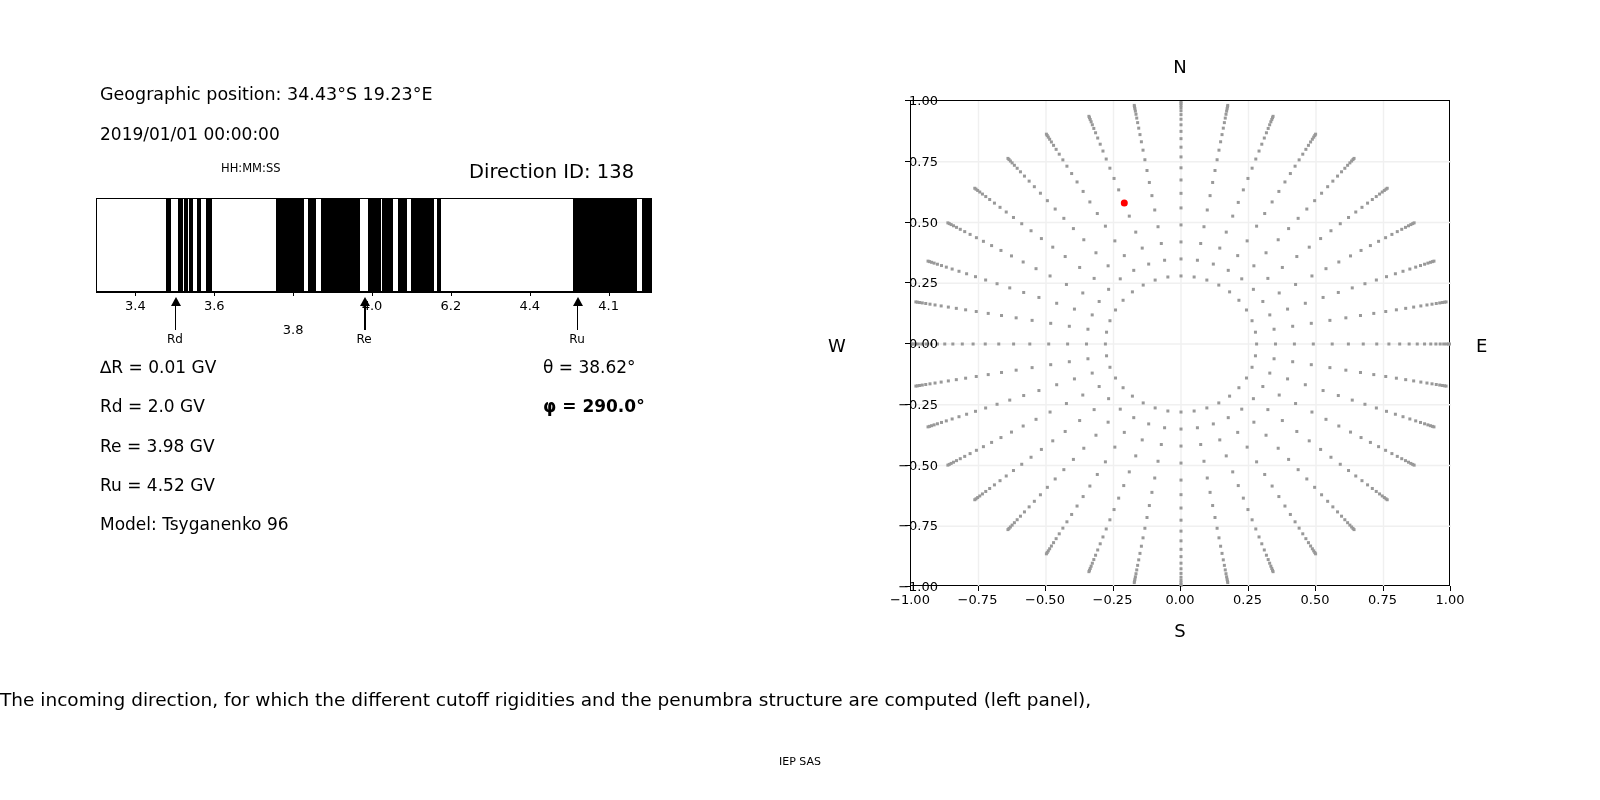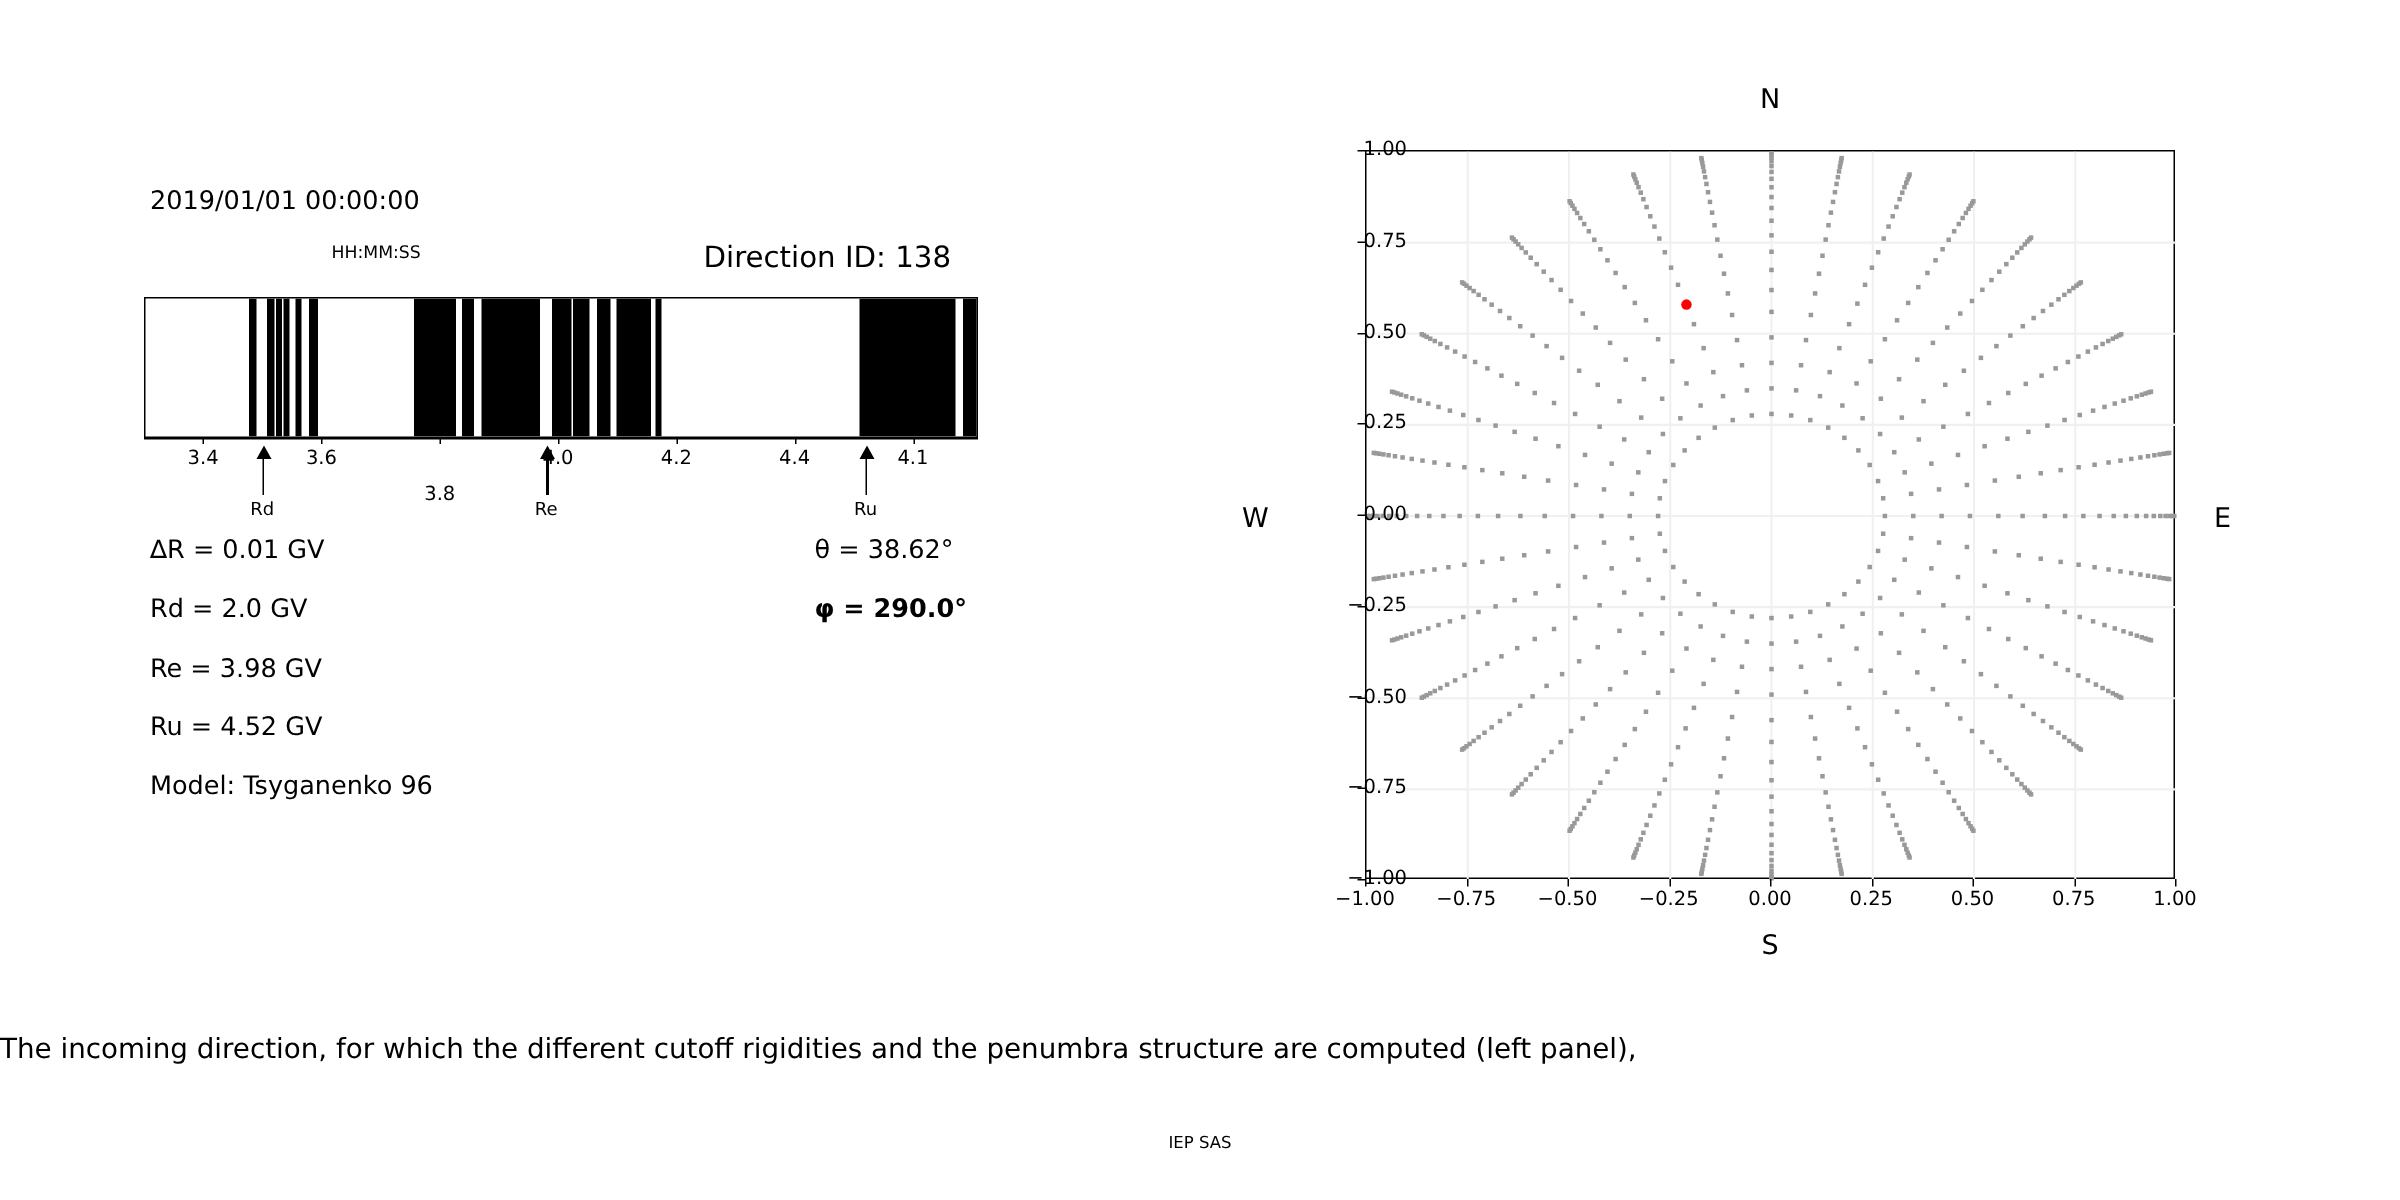--- a/index.html
+++ b/index.html
@@ -60,20 +60,21 @@
       font-size:18.5px;line-height:1.75;}
   #footer{position:absolute;left:0;top:755px;width:1600px;text-align:center;font-size:11px;}
 </style>
 </head>
 <body>
 
 <div id="root">
 
   <div class="abs" id="left-panel">
 
+    <div class="abs txt" id="geo-position">Geographic position: 34.43°S 19.23°E</div>
 
     <div class="abs txt" id="datetime">2019/01/01 00:00:00</div>
 
     <div class="abs txt" id="date-format">YYYY/MM/DD</div>
 
     <div class="abs txt" id="time-format">HH:MM:SS</div>
 
     <div class="abs txt" id="direction-id">Direction ID: 138</div>
 
     <div class="abs" id="penumbra-wrap">
@@ -101,21 +102,21 @@
       <div id="axis-line"></div>
     <div class="tick-mark" style="left: 39.4326px;"></div>
         <div class="tick-label txt" style="left: 39.4326px;">3.4</div>
         <div class="tick-mark" style="left: 118.298px;"></div>
         <div class="tick-label txt" style="left: 118.298px;">3.6</div>
         <div class="tick-mark" style="left: 197.163px;"></div>
         <div class="tick-label txt" style="left: 197.163px; margin-top: 24px;">3.8</div>
         <div class="tick-mark" style="left: 276.028px;"></div>
         <div class="tick-label txt" style="left: 276.028px;">4.0</div>
         <div class="tick-mark" style="left: 354.894px;"></div>
-        <div class="tick-label txt" style="left: 354.894px;">4.2</div>
+        <div class="tick-label txt" style="left: 354.894px;">6.2</div>
         <div class="tick-mark" style="left: 433.759px;"></div>
         <div class="tick-label txt" style="left: 433.759px;">4.4</div>
         <div class="tick-mark" style="left: 512.624px;"></div>
         <div class="tick-label txt" style="left: 512.624px;">4.1</div>
         <div class="marker-arrow" style="left: 78.8652px; top: 4px;">
           <div class="head"></div>
           <div class="shaft"></div>
           <div class="mlabel txt">Rd</div>
         </div>
         <div class="marker-arrow" style="left: 268.142px; top: 4px;">

